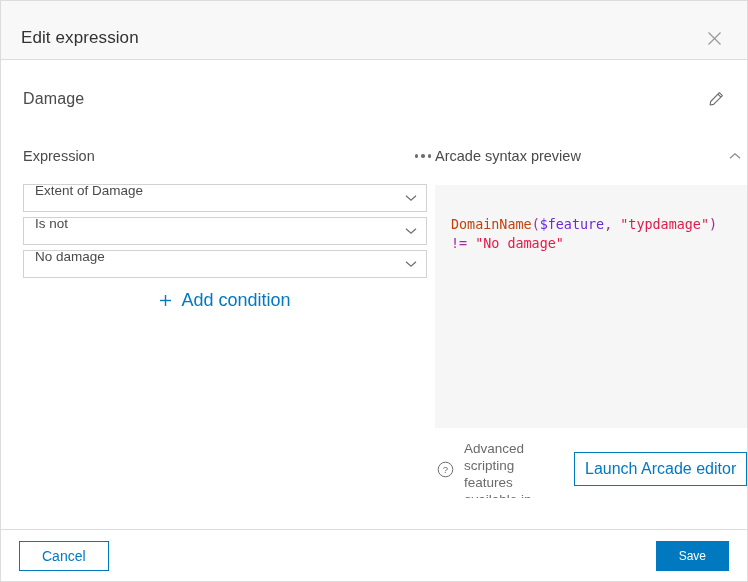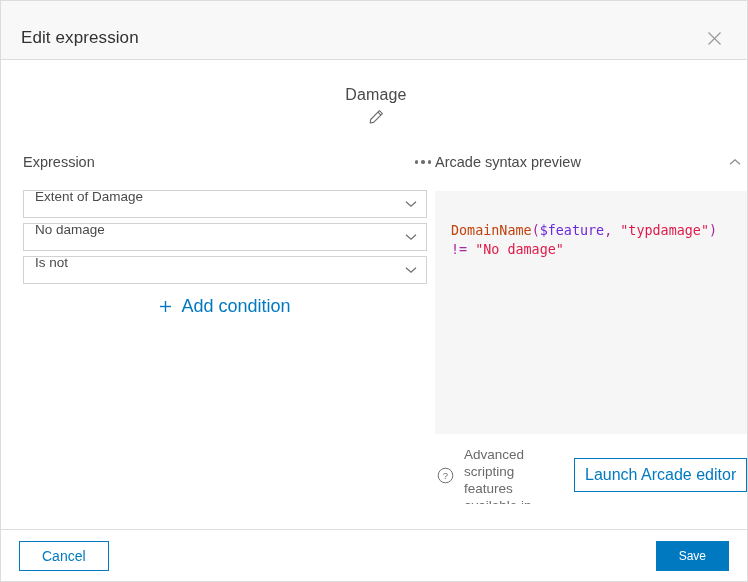--- a/index.html
+++ b/index.html
@@ -60,42 +60,41 @@
     flex: 1 1 auto;
     position: relative;
     padding: 0;
     overflow: hidden;
   }
 
   .subject-row {
     display: flex;
     align-items: center;
     padding: 26px 18px 0 22px;
-    flex-direction: column;
   }
   .subject-title {
     font-size: 16px;
     color: #4a4a4a;
     flex: 1 1 auto;
     letter-spacing: 0.15px;
   }
   .edit-pencil {
     width: 26px;
     height: 26px;
     display: flex;
     align-items: center;
     justify-content: center;
     cursor: pointer;
     color: #6a6a6a;
   }
   .edit-pencil svg { display: block; }
 
   .columns {
     display: flex;
-    margin-top: 21px;
+    margin-top: 33px;
   }
   .col-left {
     width: 434px;
     flex: 0 0 434px;
     padding-left: 22px;
     box-sizing: border-box;
   }
   .col-right {
     flex: 1 1 auto;
     box-sizing: border-box;
@@ -335,30 +334,30 @@
           <div class="select">
             <span class="select-text">Extent of Damage</span>
             <span class="select-caret">
               <svg width="12" height="8" viewBox="0 0 12 8" aria-hidden="true">
                 <polyline points="1,1.8 6,6.3 11,1.8" fill="none" stroke="currentColor" stroke-width="1.2"></polyline>
               </svg>
             </span>
           </div>
 
           <div class="select">
-            <span class="select-text">No damage</span>
+            <span class="select-text">Is not</span>
             <span class="select-caret">
               <svg width="12" height="8" viewBox="0 0 12 8" aria-hidden="true">
                 <polyline points="1,1.8 6,6.3 11,1.8" fill="none" stroke="currentColor" stroke-width="1.2"></polyline>
               </svg>
             </span>
           </div>
 
           <div class="select">
-            <span class="select-text">Is not</span>
+            <span class="select-text">No damage</span>
             <span class="select-caret">
               <svg width="12" height="8" viewBox="0 0 12 8" aria-hidden="true">
                 <polyline points="1,1.8 6,6.3 11,1.8" fill="none" stroke="currentColor" stroke-width="1.2"></polyline>
               </svg>
             </span>
           </div>
 
           <div class="add-condition">
             <span class="add-plus">
               <svg width="13" height="13" viewBox="0 0 13 13" aria-hidden="true">

